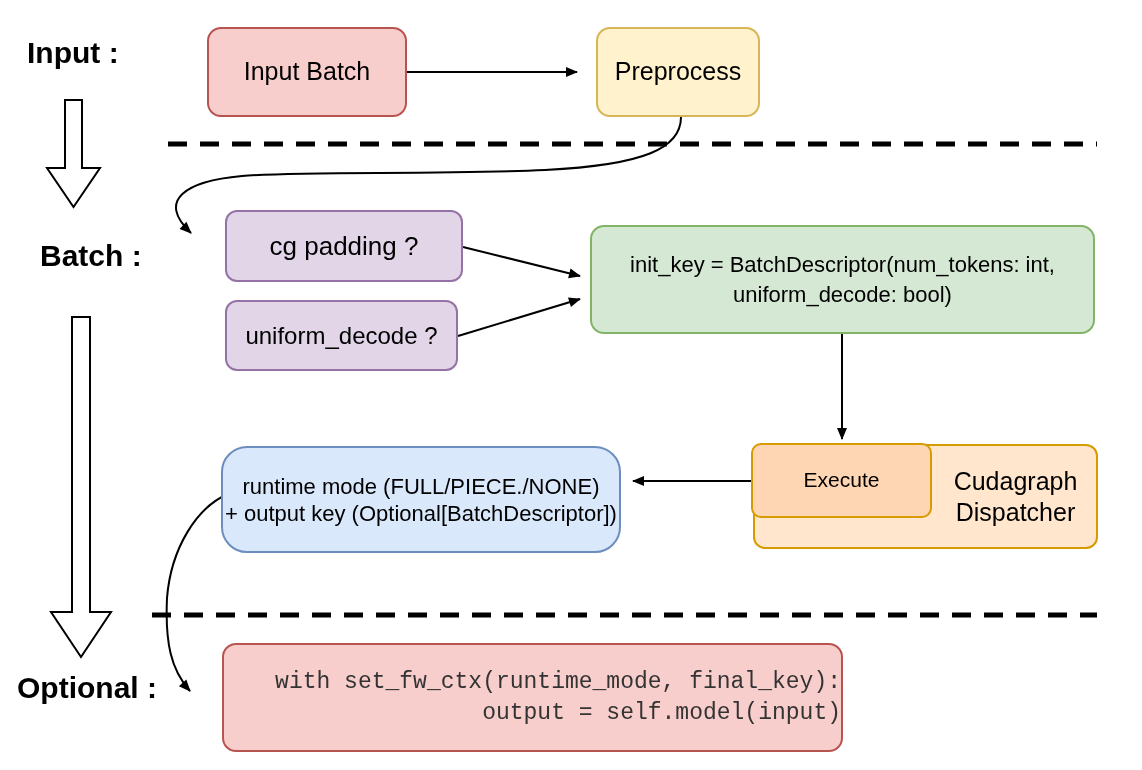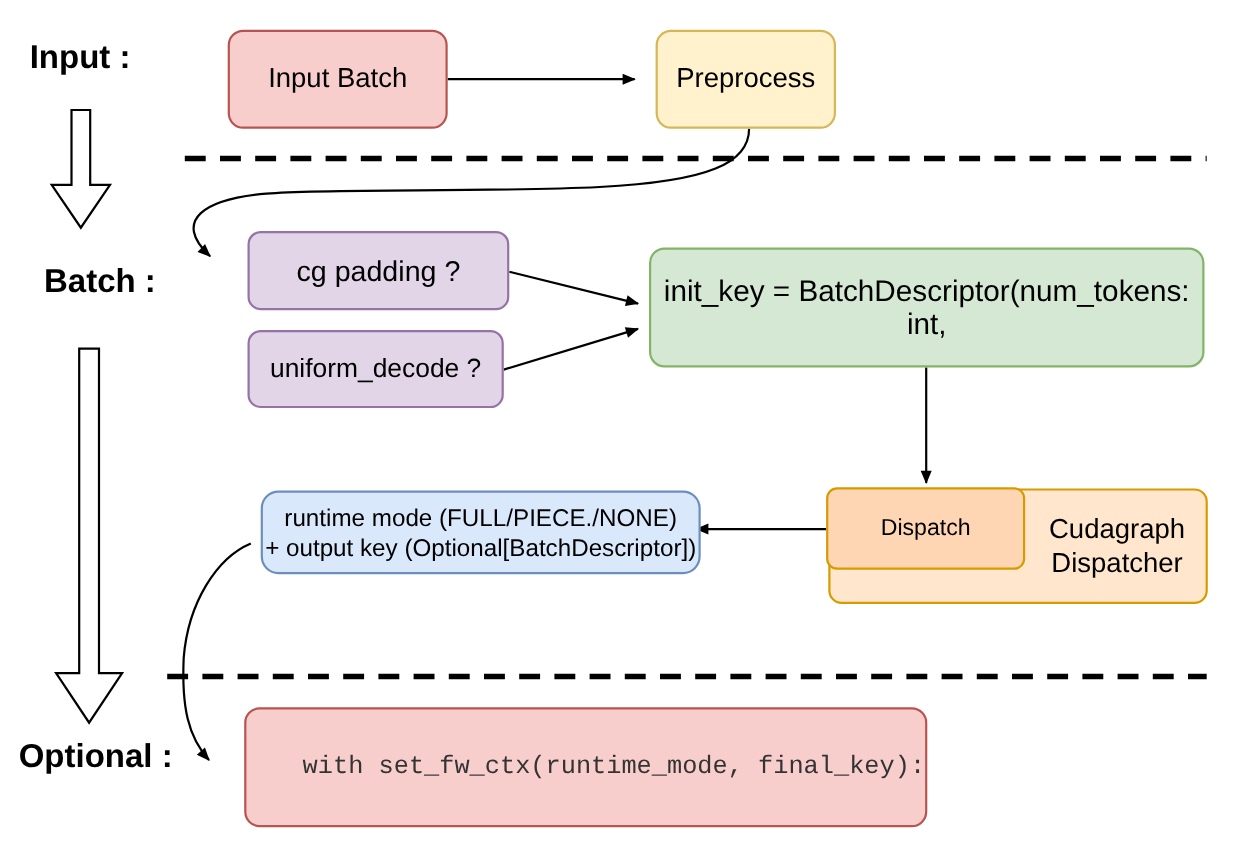--- a/index.html
+++ b/index.html
@@ -13,25 +13,25 @@
   .lbl-execute{left:17px;top:671px;}
 
   .node{position:absolute;box-sizing:border-box;border:2px solid #000;display:flex;flex-direction:column;
         align-items:center;justify-content:center;text-align:center;line-height:1.25;}
   .node span{display:block;}
 
   .n-input-batch{left:207px;top:27px;width:200px;height:90px;border-radius:14px;font-size:25px;}
   .n-preprocess{left:583px;top:27px;width:164px;height:90px;border-radius:14px;font-size:25px;margin-left:13px;}
   .n-cg-padding{left:225px;top:210px;width:238px;height:72px;border-radius:12px;font-size:26px;}
   .n-uniform-decode{left:225px;top:300px;width:233px;height:71px;border-radius:12px;font-size:24px;}
-  .n-init-key{left:590px;top:225px;width:505px;height:109px;border-radius:14px;font-size:27px;line-height:30px;}
+  .n-init-key{left:590px;top:225px;width:505px;height:109px;border-radius:14px;font-size:22px;line-height:30px;}
   .n-cuda-outer{left:753px;top:444px;width:345px;height:105px;border-radius:12px;font-size:25px;line-height:31px;
                 padding-left:180px;}
   .n-dispatch{left:751px;top:443px;width:181px;height:75px;border-radius:10px;font-size:21px;}
-  .n-runtime{left:237px;top:446px;width:400px;height:76px;border-radius:16px;font-size:22px;line-height:27px;}
+  .n-runtime{left:221px;top:446px;width:400px;height:107px;border-radius:26px;font-size:22px;line-height:27px;}
   .n-code{left:222px;top:643px;width:621px;height:109px;border-radius:14px;
           font-family:"Liberation Mono","DejaVu Sans Mono",monospace;font-size:23px;line-height:31px;
           align-items:flex-end;text-align:left;padding-left:6px;color:#333333;}
   .n-code span{white-space:pre;}
 </style>
 </head>
 <body>
 
 <div class="stage">
 
@@ -72,33 +72,35 @@
   <div class="node n-cg-padding" style="background-color: rgb(225, 213, 231); border-color: rgb(150, 115, 166); text-align: right;">
     <span>cg padding ?</span>
   </div>
 
   <div class="node n-uniform-decode" style="background-color: rgb(225, 213, 231); border-color: rgb(150, 115, 166);">
     <span>uniform_decode ?</span>
   </div>
 
   <div class="node n-init-key" style="background-color: rgb(213, 232, 212); border-color: rgb(130, 179, 102);">
     <span>init_key = BatchDescriptor(num_tokens: int,</span>
+    <span>uniform_decode: bool)</span>
   </div>
 
   <div class="node n-cuda-outer" style="background-color: rgb(255, 230, 204); border-color: rgb(215, 155, 0);">
     <span>Cudagraph</span>
     <span>Dispatcher</span>
   </div>
 
   <div class="node n-dispatch" style="background-color: rgb(255, 214, 179); border-color: rgb(215, 155, 0);">
-    <span>Dispatch</span>
+    <span>Execute</span>
   </div>
 
   <div class="node n-runtime" style="background-color: rgb(218, 232, 252); border-color: rgb(108, 142, 191);">
     <span>runtime mode (FULL/PIECE./NONE)</span>
     <span>+ output key (Optional[BatchDescriptor])</span>
   </div>
 
   <div class="node n-code" style="background-color: rgb(248, 206, 204); border-color: rgb(184, 84, 80);">
     <span>with set_fw_ctx(runtime_mode, final_key):</span>
+    <span>    output = self.model(input)</span>
   </div>
 
 </div>
 
 </body></html>

